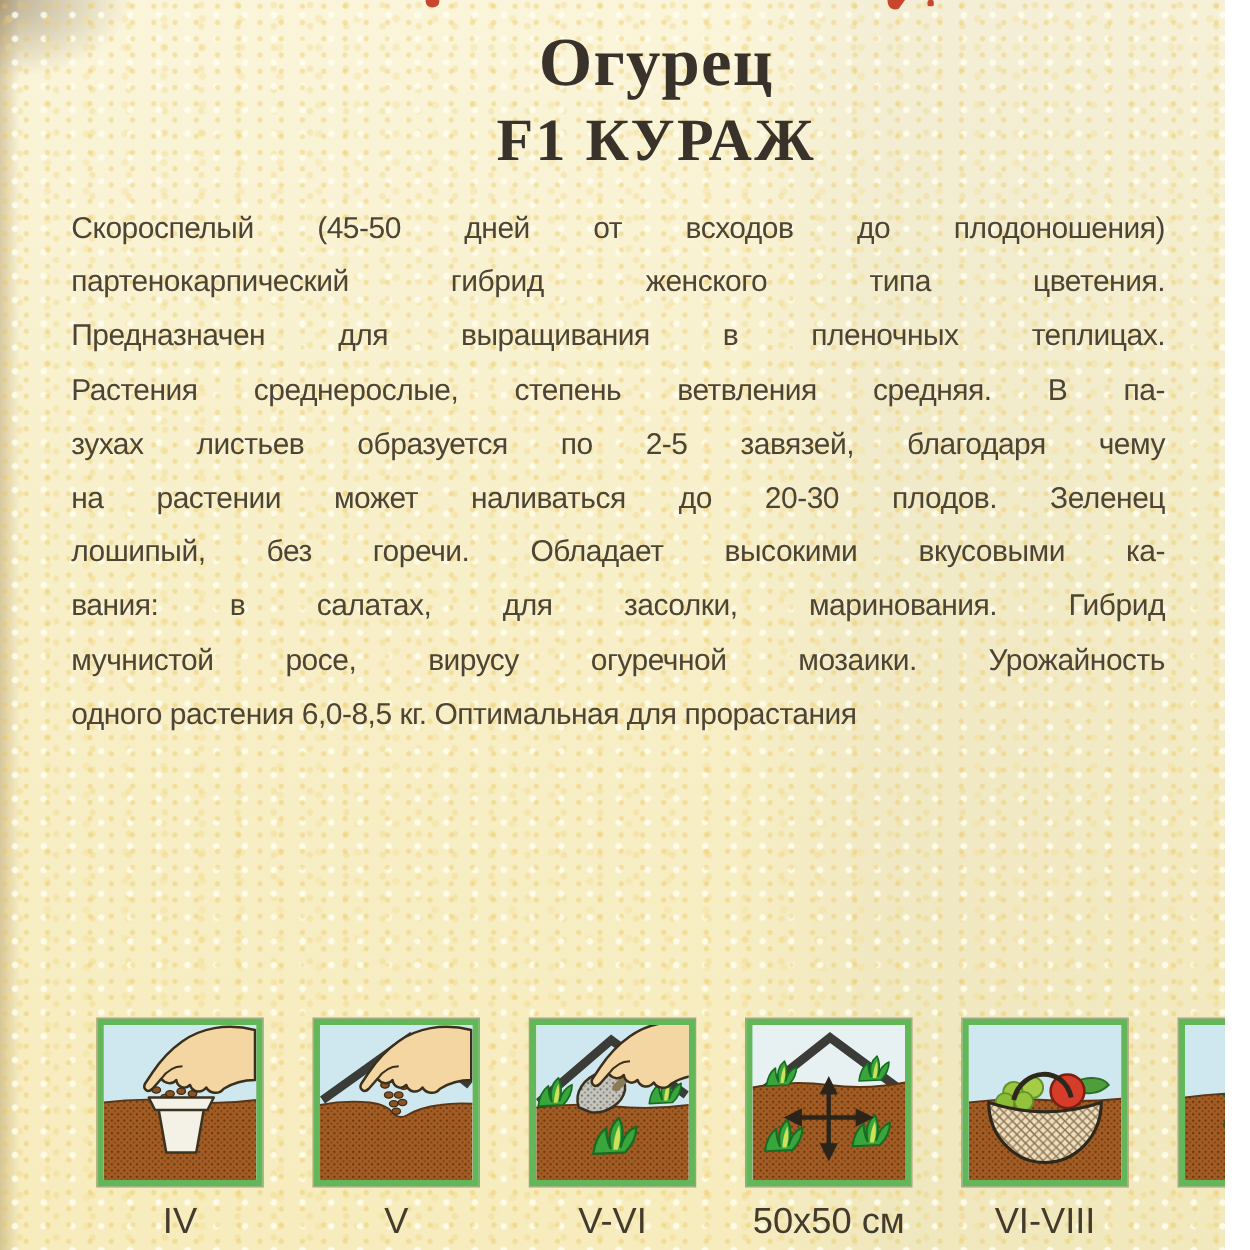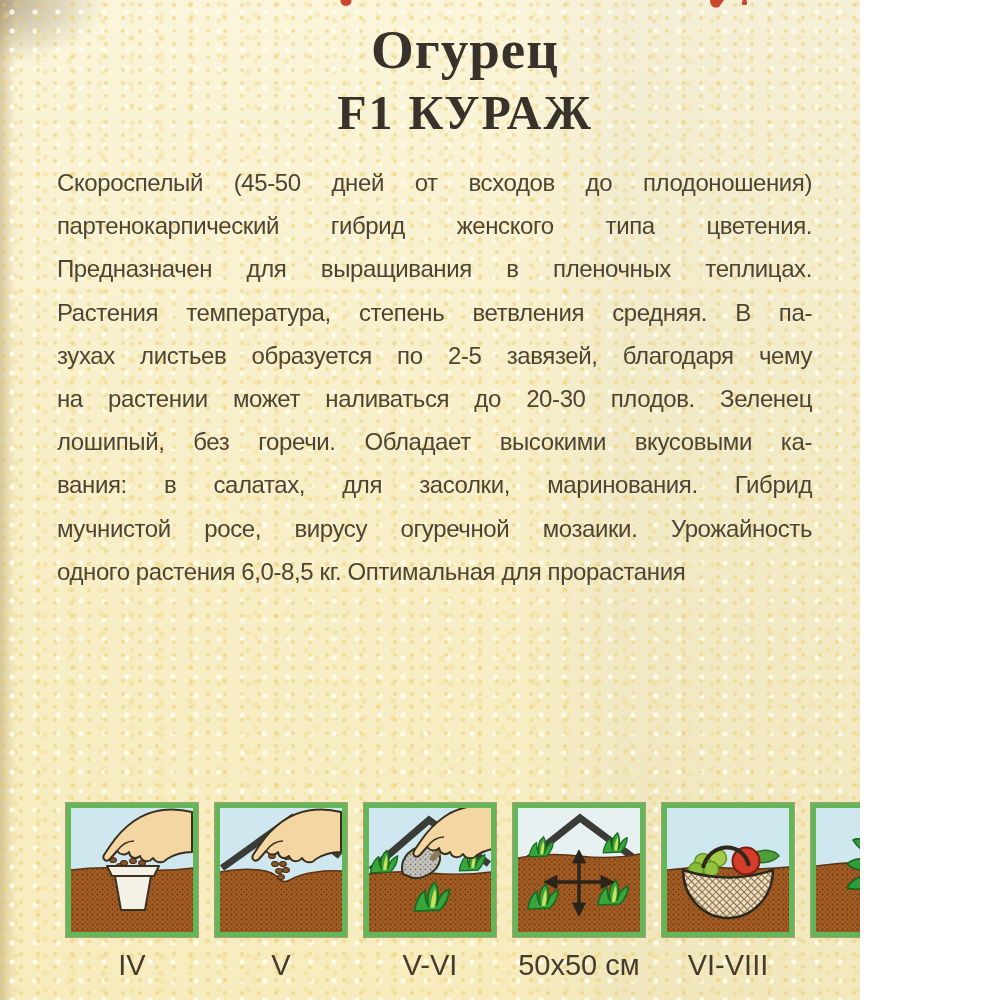--- a/index.html
+++ b/index.html
@@ -1,18 +1,18 @@
 <!DOCTYPE html>
 <html><head>
 <meta charset="utf-8">
 <style>
   html,body{margin:0;padding:0;}
   body{width:1000px;height:1000px;overflow:hidden;}
   .packet{
-    position:relative;width:860px;height:1000px;overflow:hidden;
+    position:relative;width:980px;height:1000px;overflow:hidden;
     background-color:#f7efc9;
     background-image:
       radial-gradient(circle at 4px 5px, rgba(236,196,84,.40) 0 1.6px, transparent 2.6px),
       radial-gradient(circle at 12px 12px, rgba(255,253,238,.85) 0 2px, transparent 3.2px),
       radial-gradient(circle at 16px 4px, rgba(238,206,106,.30) 0 2px, transparent 3.2px),
       radial-gradient(circle at 7px 15px, rgba(244,220,140,.35) 0 2.4px, transparent 3.6px),
       linear-gradient(90deg, rgba(140,110,55,.30) 0px, rgba(140,110,55,0) 16px),
       radial-gradient(150px 90px at 0% 0%, rgba(80,60,35,.38), transparent 70%),
       linear-gradient(90deg, rgba(0,0,0,0) 60%, rgba(205,205,190,.16) 72%, rgba(205,205,190,.10) 100%),
       linear-gradient(180deg, rgba(253,249,232,.55) 0%, rgba(250,240,200,.1) 45%, rgba(246,228,160,.28) 100%);
@@ -22,21 +22,21 @@
   }
   .top-frag{position:absolute;left:0;top:0;width:1000px;height:20px;}
   .titles{position:absolute;left:70px;right:0;top:20px;text-align:center;color:#38322a;}
   .title1{font-family:"Liberation Serif",serif;font-weight:700;font-size:55px;line-height:60px;letter-spacing:1px;}
   .title2{font-family:"Liberation Serif",serif;font-weight:700;font-size:48px;line-height:62px;letter-spacing:2px;margin-top:2px;}
   .desc{position:absolute;left:57px;right:48px;top:161px;color:#4e4433;
         font-size:24px;line-height:43.2px;letter-spacing:-0.4px;}
   .desc .line{text-align:justify;text-align-last:justify;height:43.2px;}
   .desc .line:last-child{text-align-last:left;}
   .pictos{position:absolute;left:66px;top:803px;display:flex;gap:17px;}
-  .picto{width:132px;display:flex;flex-direction:column;align-items:center;margin:0;}
+  .picto{width:132px;display:flex;flex-direction:column;align-items:center;margin:12px;}
   .frame{width:132px;height:134px;box-sizing:border-box;border:5px solid #64b759;
          box-shadow:0 0 0 1px #a89f78, inset 0 0 0 1px #f3eed9;background:#cfe8ef;}
   .frame svg{display:block;}
   .picto figcaption{margin-top:13px;font-size:29px;line-height:30px;color:#453b2c;
          font-family:"Liberation Sans",sans-serif;}
 </style>
 </head>
 <body>
 
 <div class="packet">
@@ -84,21 +84,21 @@
 
   <div class="titles">
     <div class="title1">Огурец</div>
     <div class="title2">F1 КУРАЖ</div>
   </div>
 
   <div class="desc">
     <div class="line">Скороспелый (45-50 дней от всходов до плодоношения)</div>
     <div class="line">партенокарпический гибрид женского типа цветения.</div>
     <div class="line">Предназначен для выращивания в пленочных теплицах.</div>
-    <div class="line">Растения температура, степень ветвления средняя. В па-</div>
+    <div class="line">Растения среднерослые, степень ветвления средняя. В па-</div>
     <div class="line">зухах листьев образуется по 2-5 завязей, благодаря чему</div>
     <div class="line">на растении может наливаться до 20-30 плодов. Зеленец</div>
     <div class="line">лошипый, без горечи. Обладает высокими вкусовыми ка-</div>
     <div class="line">вания: в салатах, для засолки, маринования. Гибрид</div>
     <div class="line">мучнистой росе, вирусу огуречной мозаики. Урожайность</div>
     <div class="line">одного растения 6,0-8,5 кг. Оптимальная для прорастания</div>
   </div>
 
   <div class="pictos">
 

